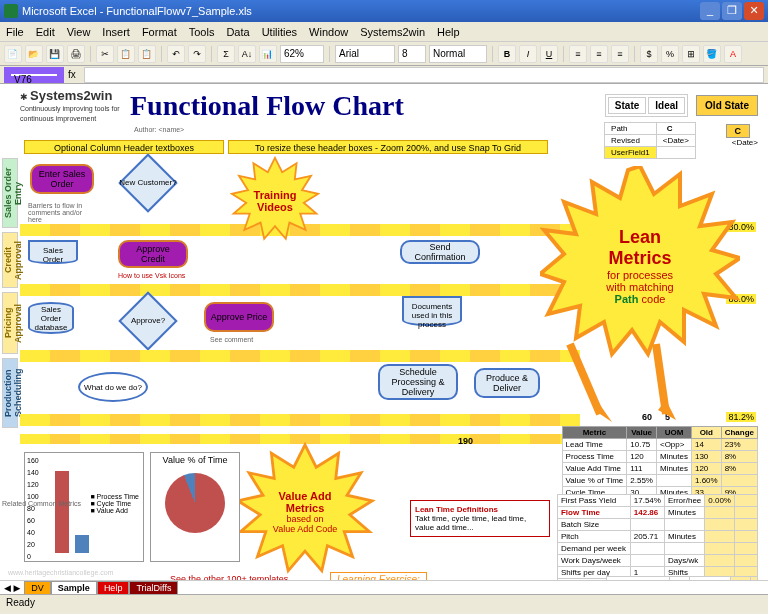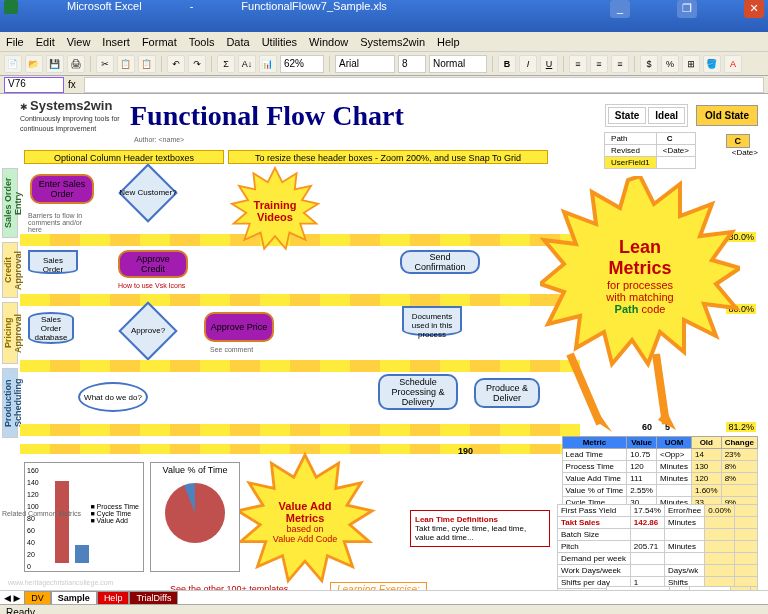--- a/index.html
+++ b/index.html
@@ -1,34 +1,34 @@
 <!DOCTYPE html>
 <html><head>
 <meta charset="utf-8">
 <style>
 * { margin: 0; padding: 0; box-sizing: border-box; }
 body { font-family: Arial, sans-serif; font-size: 10px; background: #ece9d8; width: 768px; height: 614px; overflow: hidden; position: relative; }
 
-.titlebar { background: linear-gradient(#3b77d8,#2a5db8); height: 32px; color: #fff; display: flex; align-items: flex-start; padding: 0 4px; font-size: 11px; gap: 45px; }
+.titlebar { background: linear-gradient(#3b77d8,#2a5db8); height: 22px; color: #fff; display: flex; align-items: center; padding: 0 4px; font-size: 11px; }
 .titlebar .icon { width: 14px; height: 14px; background: #1e7b3a; margin-right: 4px; border-radius: 2px; }
 .titlebar .spacer { flex: 1; }
 .winbtn { width: 20px; height: 18px; background: #5a87d6; margin-left: 2px; border-radius: 3px; text-align: center; line-height: 16px; }
 .winbtn.close { background: #d64b2a; }
 
 .menubar { background: #ece9d8; height: 20px; display: flex; align-items: center; padding: 0 6px; gap: 12px; font-size: 11px; border-bottom: 1px solid #ccc; }
 .menubar span { cursor: default; }
 .menubar .searchbox { margin-left: auto; width: 140px; height: 16px; border: 1px solid #7a9; background: #fff; font-size: 10px; color: #999; padding: 0 3px; }
 
 .toolbar { background: #ece9d8; height: 24px; display: flex; align-items: center; padding: 0 4px; gap: 3px; border-bottom: 1px solid #aaa; }
 .tbtn { width: 18px; height: 18px; background: #f5f3e8; border: 1px solid #ddd; border-radius: 2px; display:flex;align-items:center;justify-content:center;font-size:9px; }
 .tsep { width: 1px; height: 16px; background: #ccc; margin: 0 2px; }
 .tdrop { height: 18px; border: 1px solid #ccc; background: #fff; font-size: 10px; padding: 0 3px; display: flex; align-items: center; }
 
 .formulabar { background: #ece9d8; height: 18px; display: flex; align-items: center; padding: 0 4px; border-bottom: 1px solid #aaa; }
-.namebox { width: 60px; height: 16px; background: #fff; border: 1px solid #8b5cf6; font-size: 10px; padding: 0 3px; }
+.namebox { width: 60px; height: 16px; background: #fff; border: 7px solid #8b5cf6; font-size: 10px; padding: 0 3px; }
 .fxarea { flex: 1; height: 16px; background: #fff; border: 1px solid #ccc; margin-left: 4px; }
 
 .sheet { position: relative; background: #fff; height: 510px; overflow: hidden; padding-left: 28px; }
 
 .header { position: absolute; left: 20px; top: 4px; right: 10px; display:flex; align-items:center; }
 .logo { width: 110px; font-size: 9px; color: #333; }
 .logo b { font-size: 13px; }
 .title { font-family: "Times New Roman", serif; font-size: 28px; font-weight: bold; color: #000080; flex: 1; }
 .statebox { border: 1px solid #ccc; font-size: 10px; text-align: center; }
 .statebox th, .statebox td { border: 1px solid #ccc; padding: 2px 6px; }
@@ -53,21 +53,21 @@
 .yellowstrip { position: absolute; height: 12px; background: repeating-linear-gradient(90deg,#ffeb3b,#ffeb3b 30px,#ffd040 30px,#ffd040 60px); }
 .pctlabel { position: absolute; font-size: 9px; background: #ffeb3b; padding: 0 2px; }
 
 .burst { position: absolute; width: 140px; height: 140px; }
 .burst svg { width: 100%; height: 100%; }
 .burst .bt { position: absolute; inset: 22px; font-size: 11px; font-weight: bold; color: #c00000; text-align: center; display:flex;align-items:center;justify-content:center;flex-direction:column; }
 .burst.small { width: 90px; height: 90px; }
 .burst.med { width: 150px; height: 140px; }
 
 .metrictbl { position: absolute; border-collapse: collapse; font-size: 8px; }
-.metrictbl th { background: #3b82f6; border: 1px solid #aaa; padding: 1px 3px; font-weight: bold; }
+.metrictbl th { background: #737373; border: 1px solid #aaa; padding: 1px 3px; font-weight: bold; }
 .metrictbl td { border: 1px solid #ccc; padding: 1px 3px; background: #fff; }
 .metrictbl .ol { background: #ffeb9c; }
 
 .chartbox { position: absolute; border: 1px solid #999; background: #fff; }
 
 .defbox { position: absolute; border: 1px solid #c00000; background: #fff; font-size: 8px; padding: 4px; width: 140px; }
 
 .bottombar { position: absolute; left: 0; right: 0; bottom: 0; height: 14px; background: #fff; border-top: 1px solid #ccc; display: flex; align-items: center; font-size: 9px; }
 .sheettab { padding: 0 6px; border: 1px solid #999; height: 14px; line-height: 13px; }
 .sheettab.active { background: #fff; font-weight: bold; }
@@ -344,21 +344,21 @@
   <table class="metrictbl" style="right:10px;top:410px">
     <tbody>
         <tr>
           <td>First Pass Yield</td>
           <td>17.54%</td>
           <td>Error/hee</td>
           <td class="ol">0.00%</td>
           <td class="ol"></td>
         </tr>
     <tr>
-          <td style="color:#c00000;font-weight:bold">Takt Sales</td>
+          <td style="color:#c00000;font-weight:bold">Flow Time</td>
           <td style="color:#c00000;font-weight:bold">142.86</td>
           <td>Minutes</td>
           <td class="ol"></td>
           <td class="ol"></td>
         </tr>
     <tr>
           <td>Batch Size</td>
           <td></td>
           <td></td>
           <td class="ol"></td>

